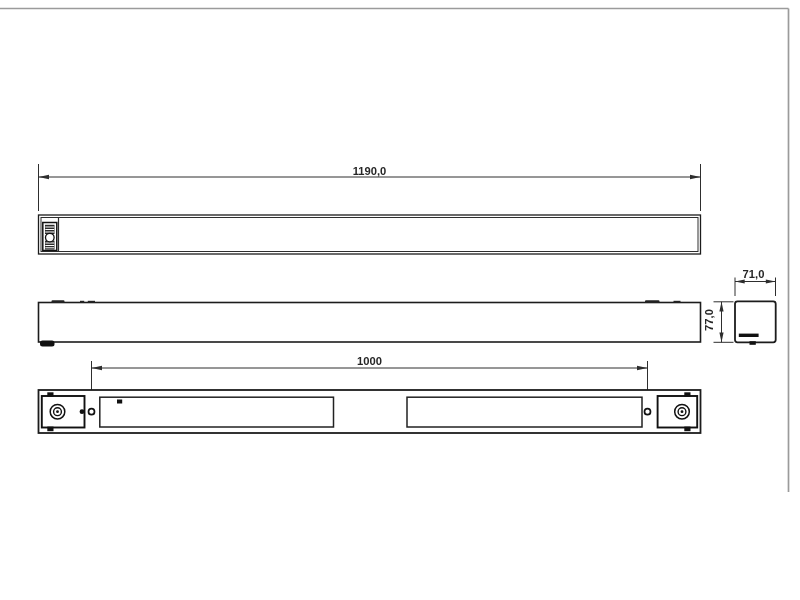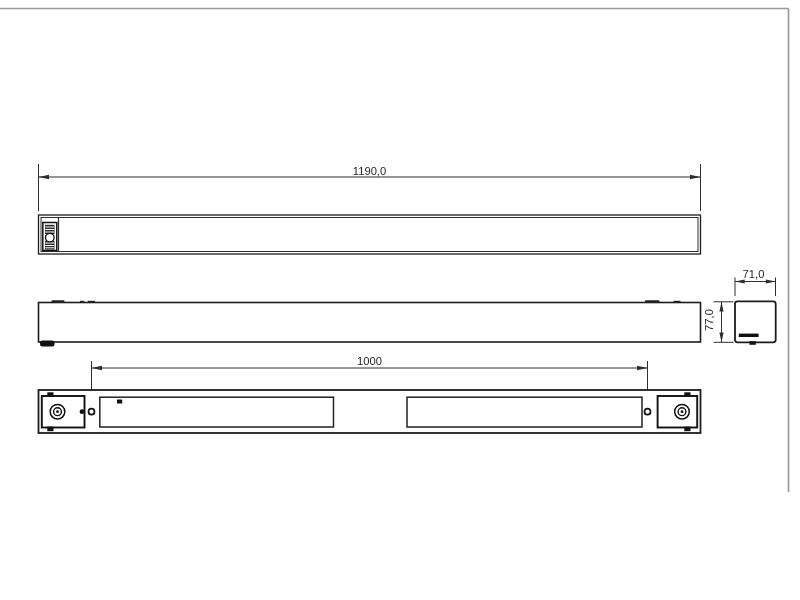--- a/index.html
+++ b/index.html
@@ -7,20 +7,21 @@
     padding: 0;
     background: #ffffff;
   }
   .sheet {
     position: relative;
     width: 800px;
     height: 492px;
     background: #ffffff;
     overflow: hidden;
     font-family: "Liberation Sans", sans-serif;
+    font-weight: bold;
   }
   svg { display: block; }
   text {
     font-family: "Liberation Sans", sans-serif;
     font-size: 11.2px;
     fill: #262626;
   }
 </style>
 </head>
 <body>

